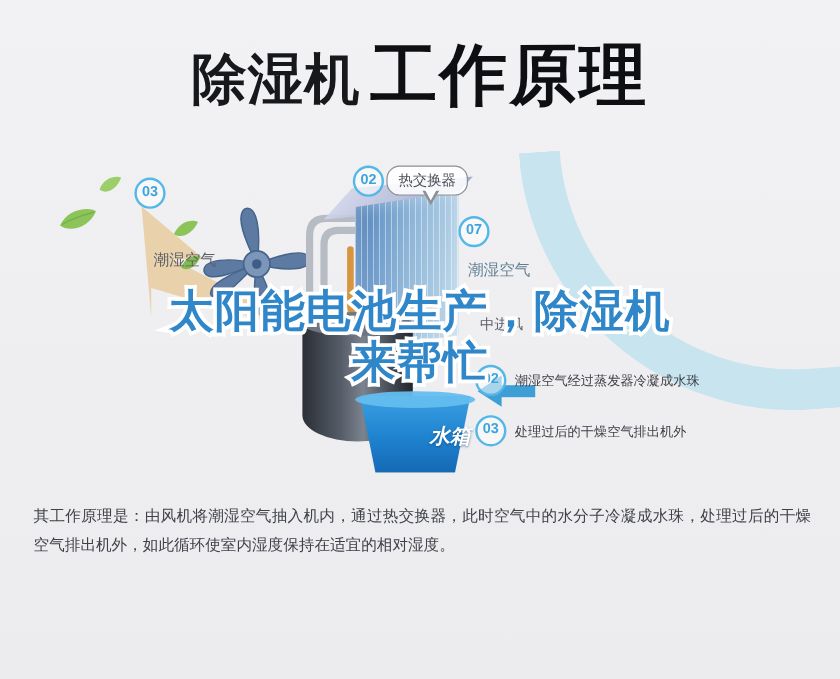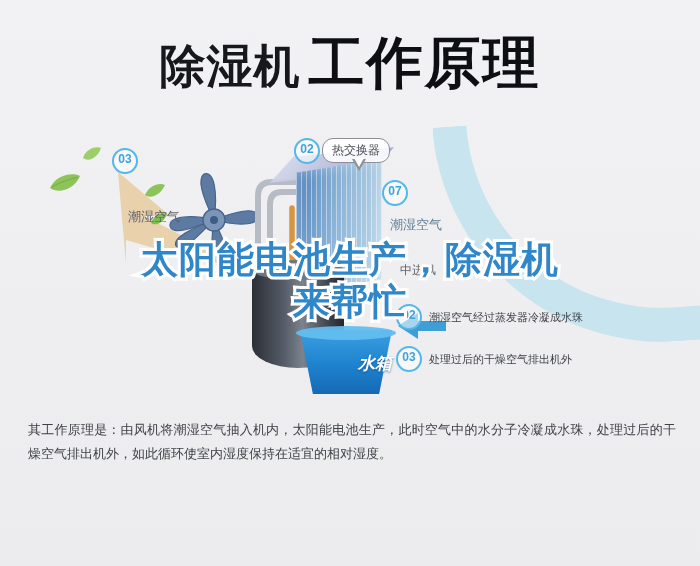--- a/index.html
+++ b/index.html
@@ -361,16 +361,16 @@
       <span class="txt">处理过后的干燥空气排出机外</span>
     </div>
   </div>
 
   <div class="overlay">
     <div class="overlay-line">太阳能电池生产，除湿机</div>
     <div class="overlay-line l2">来帮忙</div>
   </div>
 
   <div class="body-copy">
-    <p>其工作原理是：由风机将潮湿空气抽入机内，太阳能电池生产，此时空气中的水分子冷凝成水珠，处理过后的干燥空气排出机外，如此循环使室内湿度保持在适宜的相对湿度。</p>
+    <p>其工作原理是：由风机将潮湿空气抽入机内，通过热交换器，此时空气中的水分子冷凝成水珠，处理过后的干燥空气排出机外，如此循环使室内湿度保持在适宜的相对湿度。</p>
   </div>
 
 </div>
 
 </body></html>

